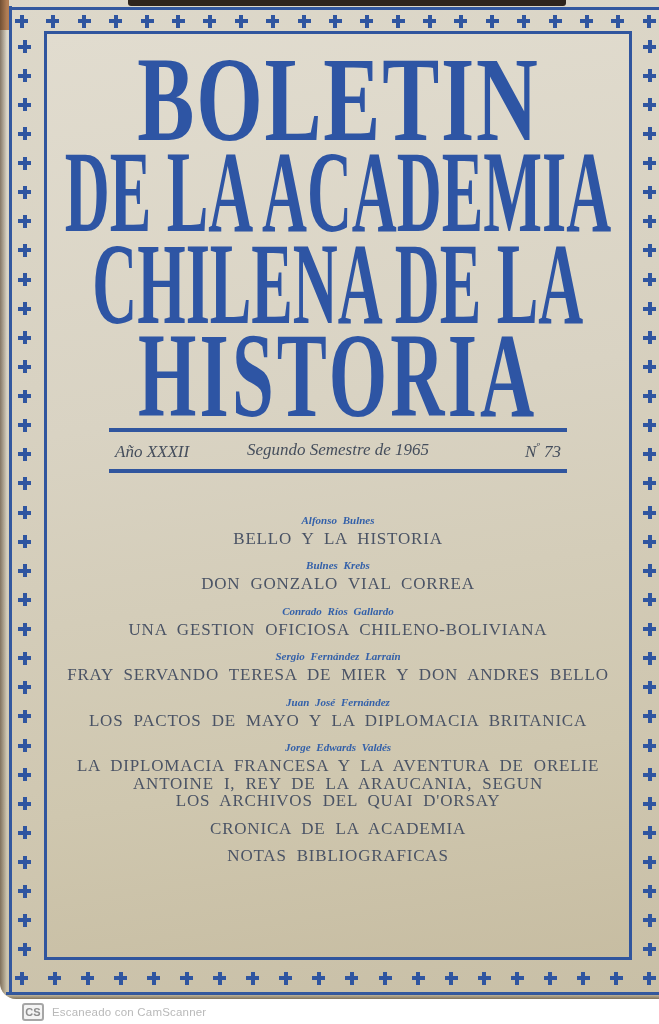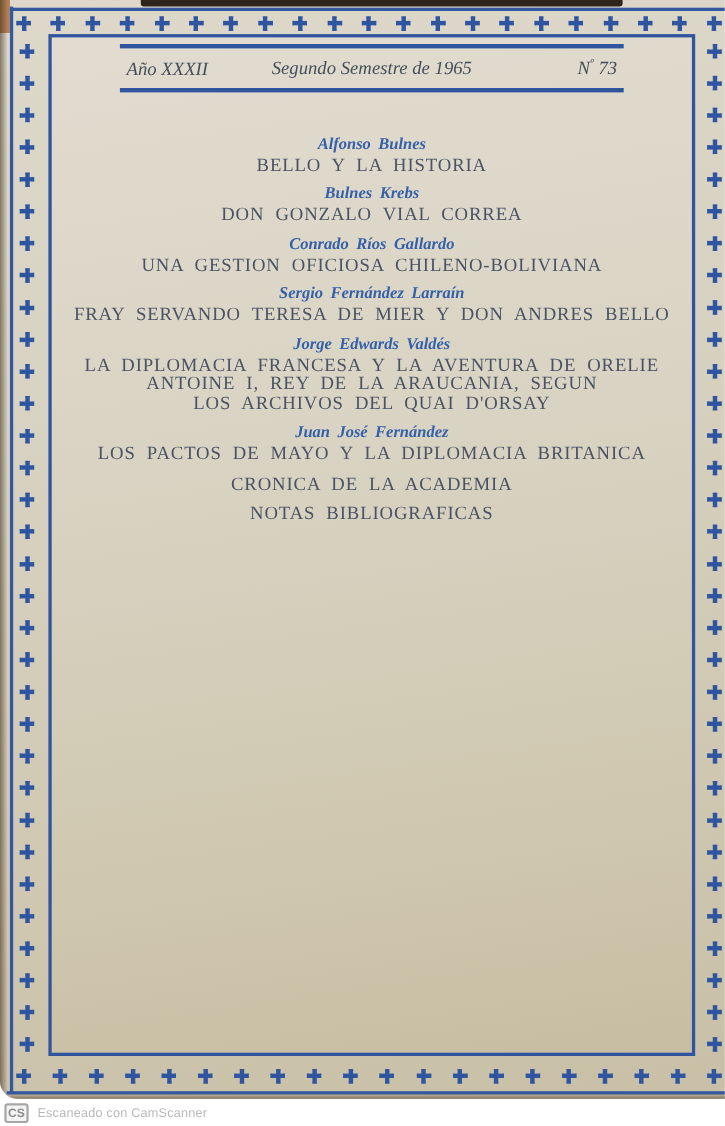--- a/index.html
+++ b/index.html
@@ -68,31 +68,31 @@
     display:flex;justify-content:space-between;align-items:baseline;
     font-style:italic;font-size:17px;color:#454e5c;
   }
   .info-center{position:absolute;left:0;right:0;text-align:center;}
   .info-num sup{font-size:11px;}
   
   .contents{margin-top:22px;text-align:center;}
   .entry{margin-bottom:9px;}
   .entry .author{
     font-style:italic;font-weight:bold;color:#3360a9;
-    font-size:15px;line-height:19px;word-spacing:3px;
+    font-size:11px;line-height:19px;word-spacing:3px;
   }
   .entry .title-line{
     color:#4a5365;font-size:17px;line-height:17.5px;
     letter-spacing:0.8px;word-spacing:5px;font-weight:500;
   }
   .entry.no-author{margin-top:10px;}
   
   .wm-strip{
     position:absolute;left:0;top:999px;width:659px;height:25px;background:#ffffff;
-    display:flex;align-items:center;gap:8px;padding-left:4px;box-sizing:border-box;
+    display:flex;align-items:center;gap:8px;padding-left:22px;box-sizing:border-box;
     font-family:"Liberation Sans", sans-serif;
   }
   .cs-logo{
     width:22px;height:18px;border:2px solid #a6a6a6;border-radius:3px;
     color:#8d8d8d;font-weight:bold;font-size:11px;
     display:flex;align-items:center;justify-content:center;
     background:#f4f4f4;box-sizing:border-box;
   }
   .wm-text{color:#b9b9b9;font-size:11.5px;letter-spacing:.2px;}
 </style>
@@ -217,20 +217,34 @@
       <span class="cross"></span>
       <span class="cross"></span>
       <span class="cross"></span>
       <span class="cross"></span>
       <span class="cross"></span>
       <span class="cross"></span>
     </div>
 
   <div class="panel">
 
+    <div class="masthead">
+      <div class="mast-line mast-1">
+          <span>BOLETIN</span>
+        </div>
+      <div class="mast-line mast-2">
+          <span>DE LA ACADEMIA</span>
+        </div>
+      <div class="mast-line mast-3">
+          <span>CHILENA DE LA</span>
+        </div>
+      <div class="mast-line mast-4">
+          <span>HISTORIA</span>
+        </div>
+    </div>
 
     <div class="info-band">
       <span class="info-year">Año XXXII</span>
       <span class="info-center">Segundo Semestre de 1965</span>
       <span class="info-num"><span>N</span><sup>º</sup><span> 73</span></span>
     </div>
 
     <div class="contents" id="contents">
         <div class="entry">
           <div class="author">Alfonso Bulnes</div>
@@ -244,29 +258,29 @@
         </div>
         <div class="entry">
           <div class="author">Conrado Ríos Gallardo</div>
           <div class="title-line">UNA GESTION OFICIOSA CHILENO-BOLIVIANA</div>
         </div>
         <div class="entry">
           <div class="author">Sergio Fernández Larraín</div>
           <div class="title-line">FRAY SERVANDO TERESA DE MIER Y DON ANDRES BELLO</div>
         </div>
         <div class="entry">
+          <div class="author">Juan José Fernández</div>
+          <div class="title-line">LOS PACTOS DE MAYO Y LA DIPLOMACIA BRITANICA</div>
+        </div>
+        <div class="entry">
           <div class="author">Jorge Edwards Valdés</div>
           <div class="title-line">LA DIPLOMACIA FRANCESA Y LA AVENTURA DE ORELIE</div>
           <div class="title-line">ANTOINE I, REY DE LA ARAUCANIA, SEGUN</div>
           <div class="title-line">LOS ARCHIVOS DEL QUAI D'ORSAY</div>
         </div>
-        <div class="entry">
-          <div class="author">Juan José Fernández</div>
-          <div class="title-line">LOS PACTOS DE MAYO Y LA DIPLOMACIA BRITANICA</div>
-        </div>
         <div class="entry no-author">
           <div class="title-line">CRONICA DE LA ACADEMIA</div>
         </div>
         <div class="entry no-author">
           <div class="title-line">NOTAS BIBLIOGRAFICAS</div>
         </div>
       </div>
 
   </div>
 

